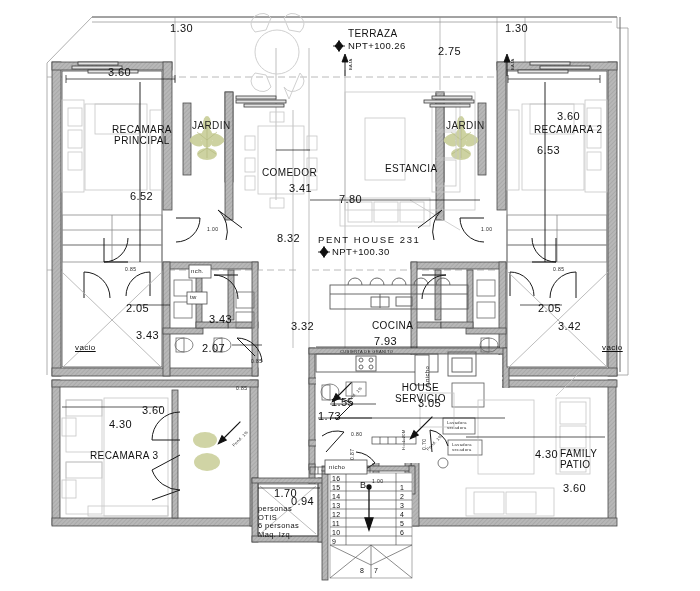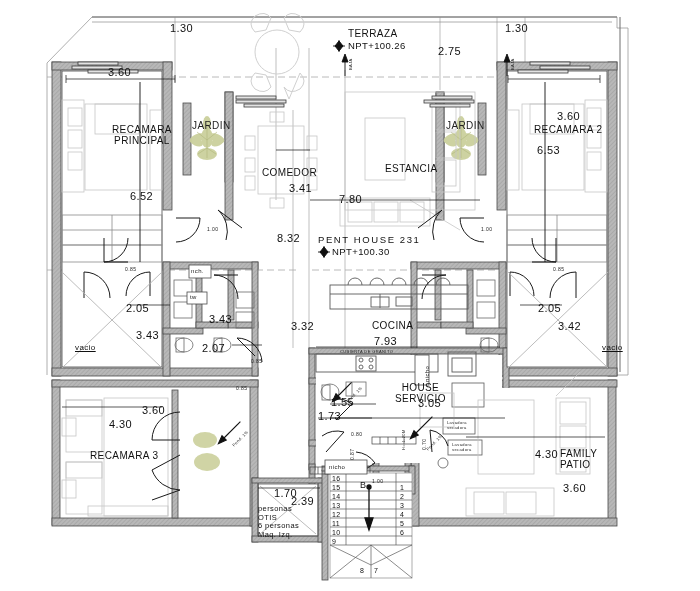--- a/index.html
+++ b/index.html
@@ -544,21 +544,21 @@
 <div class="lbl dim" style="left:538px;top:302px;">2.05</div>
 <div class="lbl dim" style="left:558px;top:320px;text-align:right;">3.42</div>
 <div class="lbl dim" style="left:109px;top:418px;">4.30</div>
 <div class="lbl dim" style="left:142px;top:404px;">3.60</div>
 <div class="lbl dim" style="left:535px;top:448px;">4.30</div>
 <div class="lbl dim" style="left:563px;top:482px;">3.60</div>
 <div class="lbl dim" style="left:331px;top:396px;">1.55</div>
 <div class="lbl dim" style="left:318px;top:410px;">1.73</div>
 <div class="lbl dim" style="left:418px;top:397px;">3.05</div>
 <div class="lbl dim" style="left:274px;top:487px;">1.70</div>
-<div class="lbl dim" style="left:291px;top:495px;">2.39</div>
+<div class="lbl dim" style="left:291px;top:495px;">0.94</div>
 
 <div class="lbl elev" style="left:258px;top:505px;">
   <span>personas</span><br>
   <span>OTIS</span><br>
   <span>6  personas</span><br>
   <span>Maq.  Izq.</span>
 </div>
 
 <div class="lbl step" style="left:332px;top:475px;">16</div>
 <div class="lbl step" style="left:332px;top:484px;">15</div>

